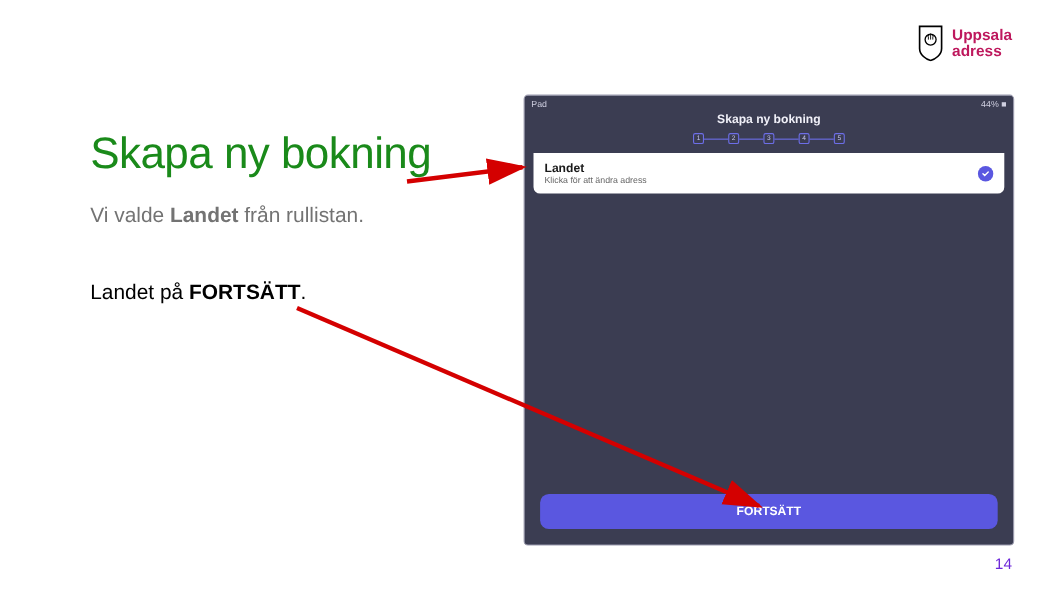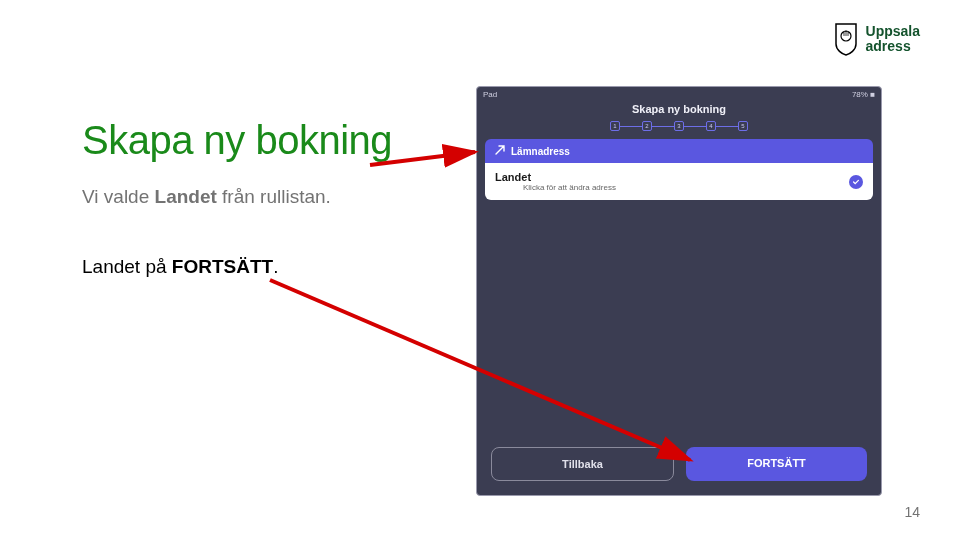--- a/index.html
+++ b/index.html
@@ -23,21 +23,21 @@
     width: 28px;
     height: 34px;
     display: flex;
     align-items: center;
     justify-content: center;
   }
   .logo-text {
     font-size: 14px;
     line-height: 1.1;
     font-weight: 600;
-    color: #14532d;
+    color: #be185d;
   }
   .slide-title {
     position: absolute;
     top: 118px;
     left: 82px;
     font-size: 40px;
     font-weight: 400;
     color: #1a8a1a;
     letter-spacing: -0.5px;
   }
@@ -53,28 +53,28 @@
     top: 256px;
     left: 82px;
     font-size: 19px;
     color: #000;
   }
   .page-num {
     position: absolute;
     bottom: 20px;
     right: 40px;
     font-size: 14px;
-    color: #737373;
+    color: #6d28d9;
   }
   
   .phone {
     position: absolute;
     top: 86px;
     left: 476px;
-    width: 406px;
+    width: 446px;
     height: 410px;
     background: #3b3d52;
     border: 1px solid #9a9aad;
     border-radius: 4px;
     overflow: hidden;
     display: flex;
     flex-direction: column;
     color: #e9e9f2;
     font-size: 10px;
   }
@@ -134,21 +134,21 @@
     margin: 0 8px;
     border-radius: 0 0 6px 6px;
     padding: 8px 10px;
     color: #1a1a1a;
     display: flex;
     align-items: center;
     justify-content: space-between;
   }
   .address-left { display: flex; flex-direction: column; }
   .address-title { font-weight: 700; font-size: 11px; }
-  .address-sub { font-size: 8px; color: #666; margin-left: 28px; }
+  .address-sub { font-size: 8px; color: #666; }
   .address-check {
     width: 14px;
     height: 14px;
     border-radius: 50%;
     background: #5a57e0;
     display: flex;
     align-items: center;
     justify-content: center;
     color: #fff;
     font-size: 8px;
@@ -208,56 +208,47 @@
 
 <p class="body-line2">
   <span>Landet på </span><b>FORTSÄTT</b><span>.</span>
 </p>
 
 <div class="page-num">14</div>
 
 <div class="phone">
   <div class="phone-statusbar">
     <span>Pad</span>
-    <span>78% ■</span>
+    <span>44% ■</span>
   </div>
   <div class="phone-header">Skapa ny bokning</div>
   <div class="stepper">
     <span class="step-dot">1</span>
     <span class="step-line"></span>
     <span class="step-dot">2</span>
     <span class="step-line"></span>
     <span class="step-dot">3</span>
     <span class="step-line"></span>
     <span class="step-dot">4</span>
     <span class="step-line"></span>
     <span class="step-dot">5</span>
-  </div>
-  <div class="section-label">
-    <span>
-      <svg width="10" height="10" viewBox="0 0 10 10">
-          <path d="M1 9 L9 1 M4 1 H9 V6" stroke="#fff" stroke-width="1.4" fill="none" stroke-linecap="round"></path>
-        </svg>
-    </span>
-    <span>Lämnadress</span>
   </div>
   <div class="address-card">
     <div class="address-left">
       <span class="address-title">Landet</span>
       <span class="address-sub">Klicka för att ändra adress</span>
     </div>
     <span class="address-check">
       <svg width="8" height="8" viewBox="0 0 10 10">
           <path d="M2 5 L4 7 L8 3" stroke="#fff" stroke-width="1.6" fill="none" stroke-linecap="round"></path>
         </svg>
     </span>
   </div>
   <div class="phone-body"></div>
   <div class="phone-footer">
-    <div class="btn btn-back">Tillbaka</div>
     <div class="btn btn-fwd">FORTSÄTT</div>
   </div>
 </div>
 
 <svg class="arrow-svg" style="left:0;top:0;width:960px;height:540px;">
   <defs>
     <marker id="ah1" markerWidth="10" markerHeight="10" refX="8" refY="3" orient="auto">
       <path d="M0,0 L9,3 L0,6 Z" fill="#d40000"></path>
     </marker>
   </defs>

